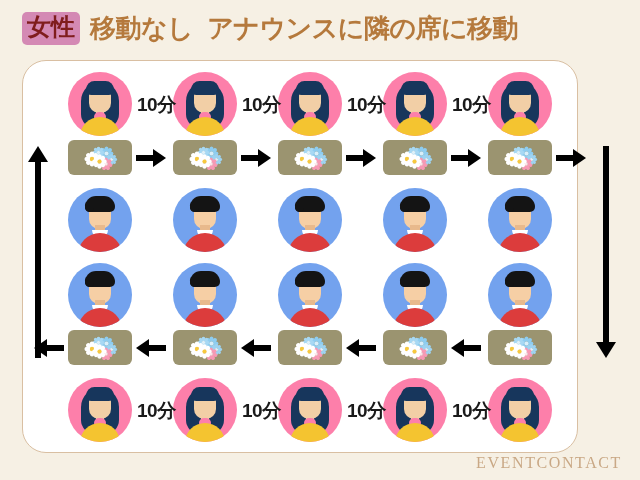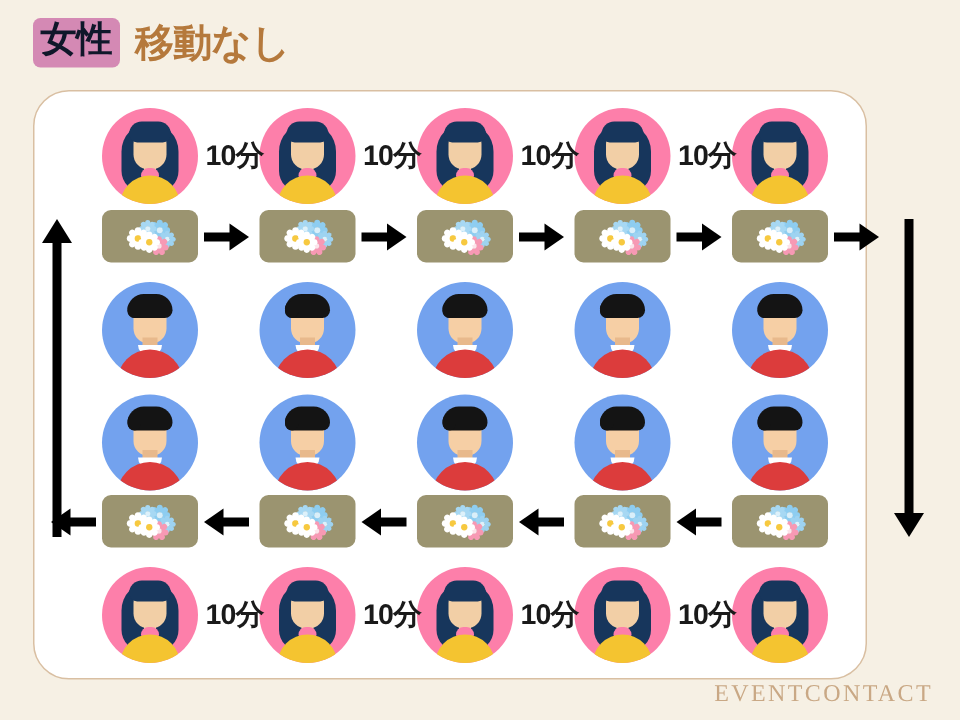--- a/index.html
+++ b/index.html
@@ -36,21 +36,21 @@
     display: flex;
     align-items: center;
     padding-left: 22px;
     gap: 7px;
     z-index: 5;
   }
   .badge {
     display: inline-flex;
     align-items: center;
     justify-content: center;
-    color: #0f172a;
+    color: #7f1d1d;
     font-weight: bold;
     font-size: 24px;
     letter-spacing: 0px;
     border-radius: 5px;
     padding: 1px 5px 3px 5px;
     line-height: 1;
     height: 33px;
   }
   .badge-female { background: #d489b4; }
   .badge-male   { background: #79a5dd; }
@@ -243,20 +243,21 @@
   }
 </style>
 </head>
 <body>
 
 <div id="page"></div>
 
 <div id="header">
   <span class="badge badge-female">女性</span>
   <span class="hdr-text t1">移動なし</span>
+  <span class="hdr-text t2">アナウンスに隣の席に移動</span>
 </div>
 
 <div id="card"></div>
 
 <div id="stage">
     <div class="avatar female" style="left: 68px; top: 72px;">
       <div class="f-hair-back"></div>
       <div class="f-face"></div>
       <div class="f-fringe"></div>
       <div class="f-neck"></div>

